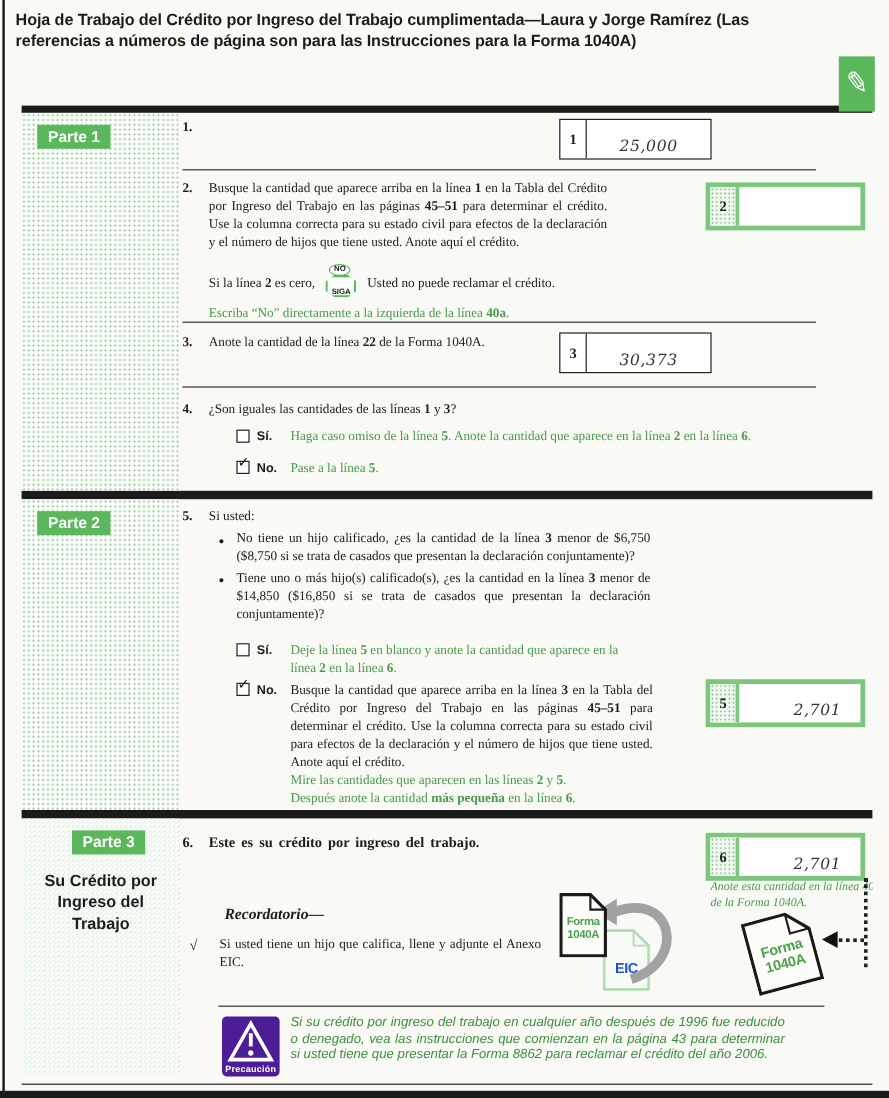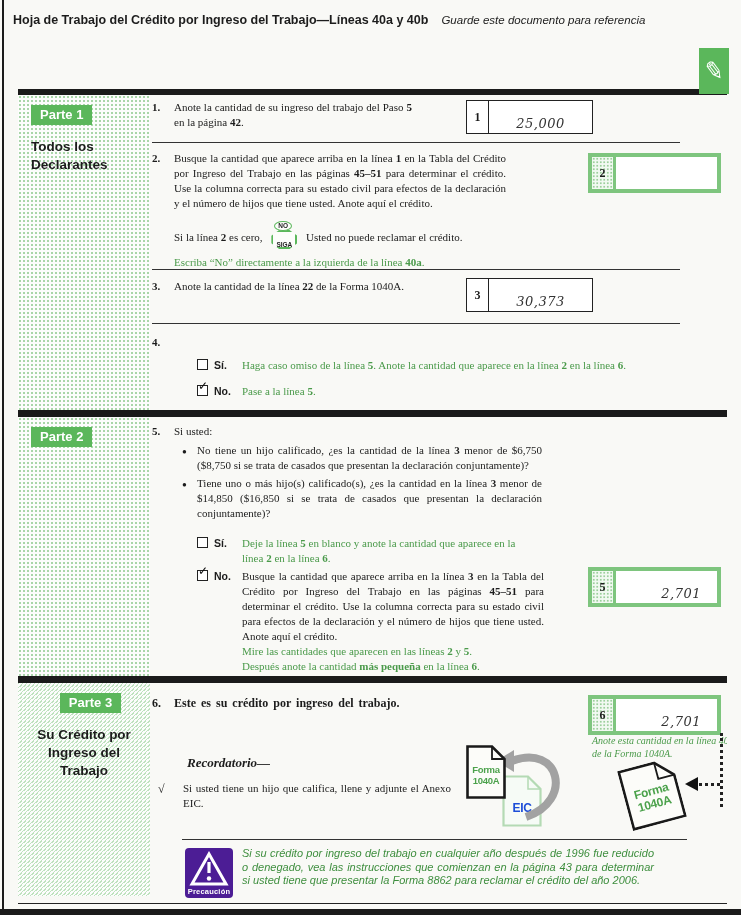--- a/index.html
+++ b/index.html
@@ -93,39 +93,34 @@
             font:italic 11px/13.5px "Liberation Sans", sans-serif; color:#3e8e3e; }
   .step6-text { font:700 12px "Liberation Serif", serif; word-spacing:2px; }
 </style>
 </head>
 <body>
 
 <div class="page">
   <div class="left-border"></div>
 
   <div class="header">
-    <div class="subrow">
-      <span class="subtitle">Hoja de Trabajo del Crédito por Ingreso del Trabajo—Líneas 40a y 40b</span>
-      <span class="keepnote">Guarde este documento para referencia</span>
-    </div>
+    <div class="title">Hoja de Trabajo del Crédito por Ingreso del Trabajo cumplimentada—Laura y Jorge Ramírez (Las referencias a números de página son para las Instrucciones para la Forma 1040A)</div>
     <div class="pencil">
         <span>✎</span>
       </div>
   </div>
   <div class="hbar"></div>
 
   <div class="section s1">
     <div class="sidebar">
       <span class="badge">Parte 1</span>
-      <div class="side-label">Todos los Declarantes</div>
     </div>
     <div class="content">
 
       <span class="num" style="top:5px">1.</span>
-      <div class="stext" style="top:5px;width:238px"><span>Anote la cantidad de su ingreso del trabajo del Paso </span><span class="b">5</span><span> en la página </span><span class="b">42</span><span>.</span></div>
       <div class="abox" style="top:5px;left:316px">
         <span class="anum">1</span>
         <span class="aval">25,000</span>
       </div>
       <div class="sep" style="top:47px"></div>
 
       <span class="num" style="top:56px">2.</span>
       <div class="stext" style="top:56px;width:332px"><span>Busque la cantidad que aparece arriba en la línea </span><span class="b">1</span><span> en la Tabla del Crédito por Ingreso del Trabajo en las páginas </span><span class="b">45–51</span><span> para determinar el crédito. Use la columna correcta para su estado civil para efectos de la declaración y el número de hijos que tiene usted. Anote aquí el crédito.</span></div>
       <div class="abox gbox" style="top:58px;right:6px">
         <span class="anum">2</span>
@@ -143,20 +138,21 @@
 
       <span class="num" style="top:184px">3.</span>
       <div class="stext" style="top:184px;width:235px"><span>Anote la cantidad de la línea </span><span class="b">22</span><span> de la Forma 1040A.</span></div>
       <div class="abox" style="top:183px;left:316px">
         <span class="anum">3</span>
         <span class="aval">30,373</span>
       </div>
       <div class="sep" style="top:228px"></div>
 
       <span class="num" style="top:240px">4.</span>
+      <div class="stext" style="top:240px;width:460px;text-align:left"><span>¿Son iguales las cantidades de las líneas </span><span class="b">1</span><span> y </span><span class="b">3</span><span>?</span></div>
       <div class="opt" style="top:263px;left:47px">
         <span class="cb">
             <span class="tick"></span>
           </span>
         <span class="optlabel">Sí.</span>
         <span class="optbody green" style="width:460px;text-align:left"><span>Haga caso omiso de la línea </span><span class="b">5</span><span>. Anote la cantidad que aparece en la línea </span><span class="b">2</span><span> en la línea </span><span class="b">6</span><span>.</span></span>
       </div>
       <div class="opt" style="top:289px;left:47px">
         <span class="cb">
             <span class="tick">✓</span>

